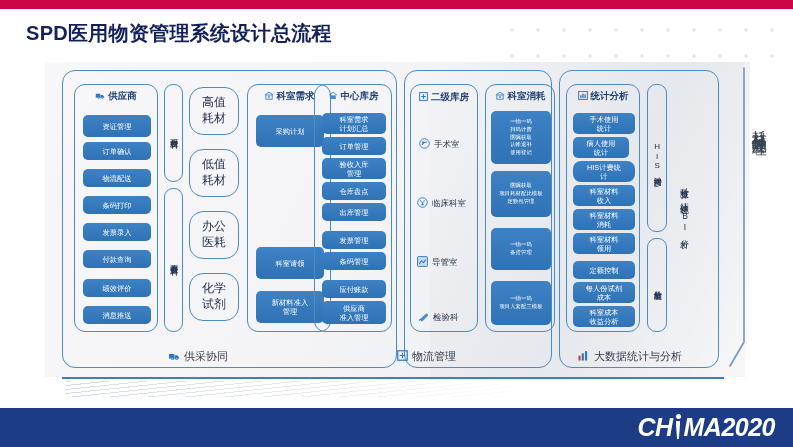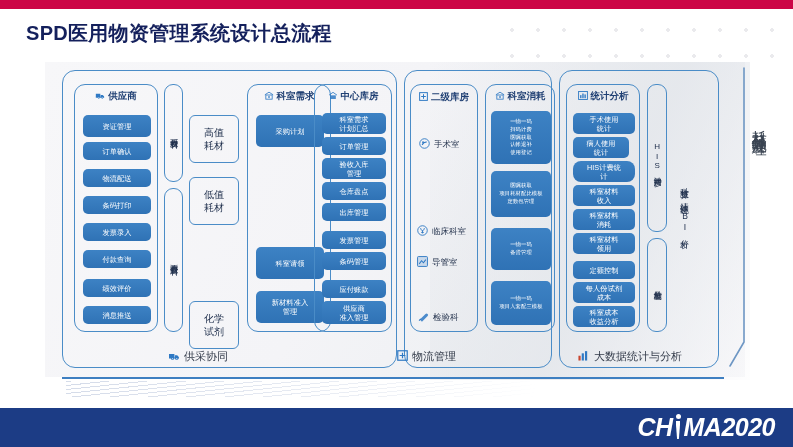--- a/index.html
+++ b/index.html
@@ -86,23 +86,23 @@
     background:linear-gradient(180deg,#3d82c4 0%,#2f72b5 100%);
     border-radius:5px;color:#fff;
     display:flex;align-items:center;justify-content:center;text-align:center;
     font-size:7.2px;line-height:1.25;padding:1px 2px;white-space:pre-line;
     letter-spacing:.1px;
   }
   .pill.tiny{font-size:5.3px;line-height:1.45;}
 
   
   .obox{
-    position:absolute;box-sizing:border-box;border:1.2px solid #4a8cc7;border-radius:6px;
+    position:absolute;box-sizing:border-box;border:1.2px solid #4a8cc7;border-radius:14px;
     display:flex;align-items:center;justify-content:center;text-align:center;
-    font-size:10px;line-height:1.3;color:#20304d;white-space:pre-line;background:transparent;margin-top:28px;
+    font-size:12px;line-height:1.3;color:#20304d;white-space:pre-line;background:transparent;
   }
 
   
   .vbox{
     position:absolute;box-sizing:border-box;border:1.2px solid #4a8cc7;border-radius:9px;
     display:flex;align-items:center;justify-content:center;background:transparent;
   }
   .vtext{
     writing-mode:vertical-rl;text-orientation:upright;
     font-size:8px;line-height:1.42;color:#20304d;letter-spacing:.6px;white-space:nowrap;
@@ -164,20 +164,22 @@
     <span class="vtext">可收费材料</span>
   </div>
   <div class="vbox" style="left:164px;top:188px;width:19px;height:144px;">
     <span class="vtext">不可收费材料</span>
   </div>
 
   <div class="obox" style="left:189px;top:87px;width:50px;height:48px;">高值
 耗材</div>
   <div class="obox" style="left:189px;top:149px;width:50px;height:48px;">低值
 耗材</div>
+  <div class="obox" style="left:189px;top:211px;width:50px;height:48px;">办公
+医耗</div>
   <div class="obox" style="left:189px;top:273px;width:50px;height:48px;">化学
 试剂</div>
 
   <div class="rbox" style="left:247px;top:84px;width:84px;height:248px;">
     <div class="panelhead" style="left:0;top:5px;">
       <span class="ic">
         <svg width="10" height="9" viewBox="0 0 12 10">
             <path d="M1 4.2 6 1l5 3.2" stroke="#2f79c4" stroke-width="1" fill="none"></path>
             <rect x="2.2" y="4.4" width="7.6" height="5" fill="none" stroke="#2f79c4" stroke-width="1"></rect>
             <path d="M6 5.5v2.6M4.8 6.8h2.4" stroke="#2f79c4" stroke-width=".9"></path>
@@ -240,21 +242,21 @@
     <div class="wardrow" style="left:8px;top:53px;">
       <span class="ic">
         <svg width="11" height="11" viewBox="0 0 12 12">
             <circle cx="6" cy="6" r="5.2" fill="none" stroke="#2f79c4" stroke-width="1"></circle>
             <path d="M3.4 7.6c.9-2 3-3.3 5.1-3.2" stroke="#2f79c4" stroke-width="1.1" fill="none"></path>
             <circle cx="4.4" cy="4.6" r="1" fill="#2f79c4"></circle>
           </svg>
       </span>
       <span>手术室</span>
     </div>
-    <div class="wardrow" style="left:6px;top:112px;margin-top:28px;">
+    <div class="wardrow" style="left:6px;top:112px;">
       <span class="ic">
         <svg width="11" height="11" viewBox="0 0 12 12">
             <circle cx="6" cy="6" r="5.2" fill="none" stroke="#2f79c4" stroke-width="1"></circle>
             <path d="M4 3.4c0 1.6.9 2.6 2 2.6s2-1 2-2.6M6 6v3.2M4.6 8.1h2.8" stroke="#2f79c4" stroke-width="1" fill="none"></path>
           </svg>
       </span>
       <span>临床科室</span>
     </div>
     <div class="wardrow" style="left:6px;top:171px;">
       <span class="ic">

